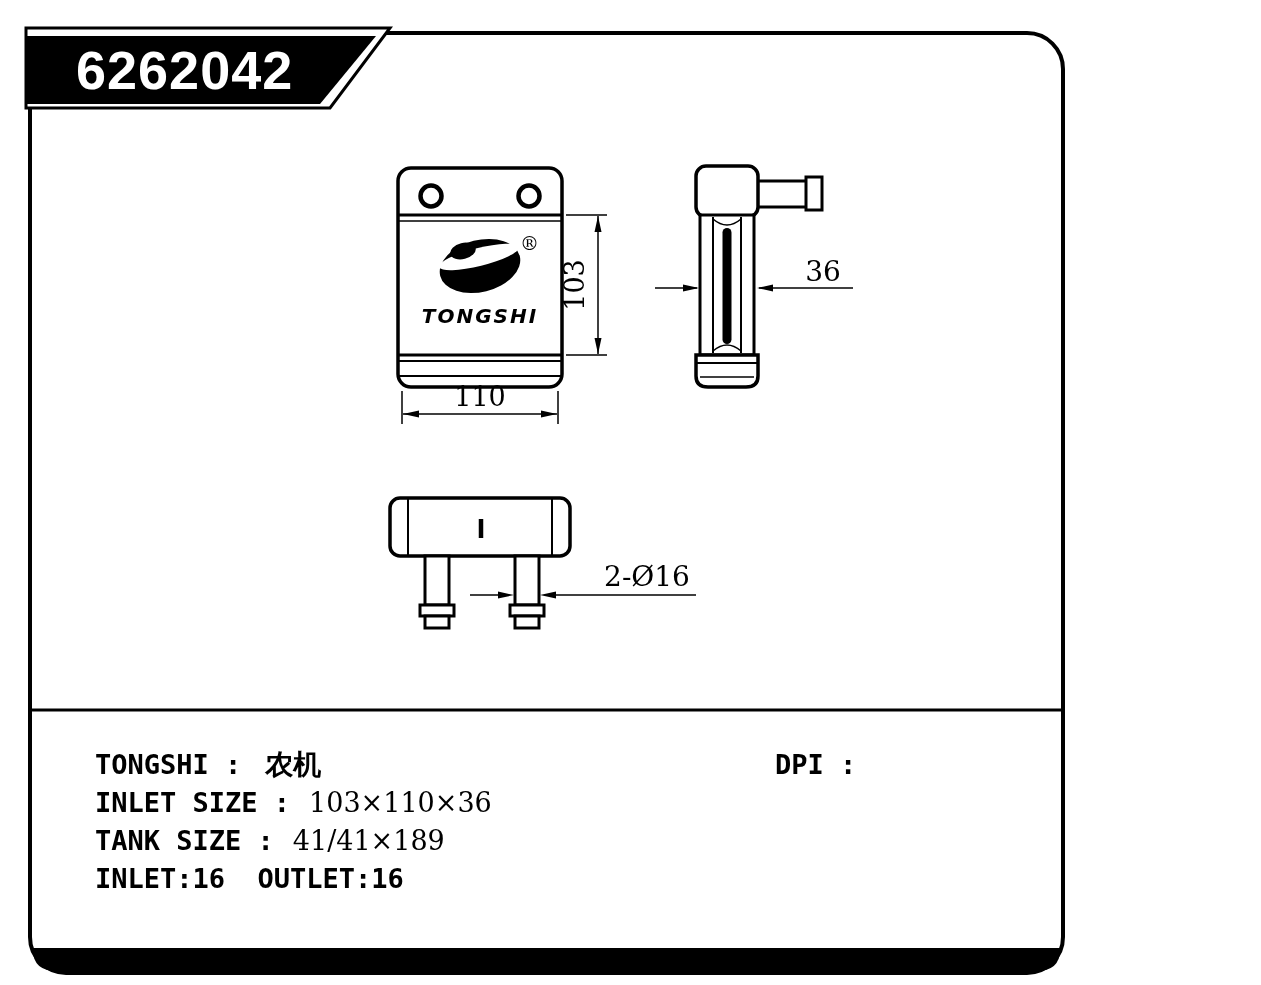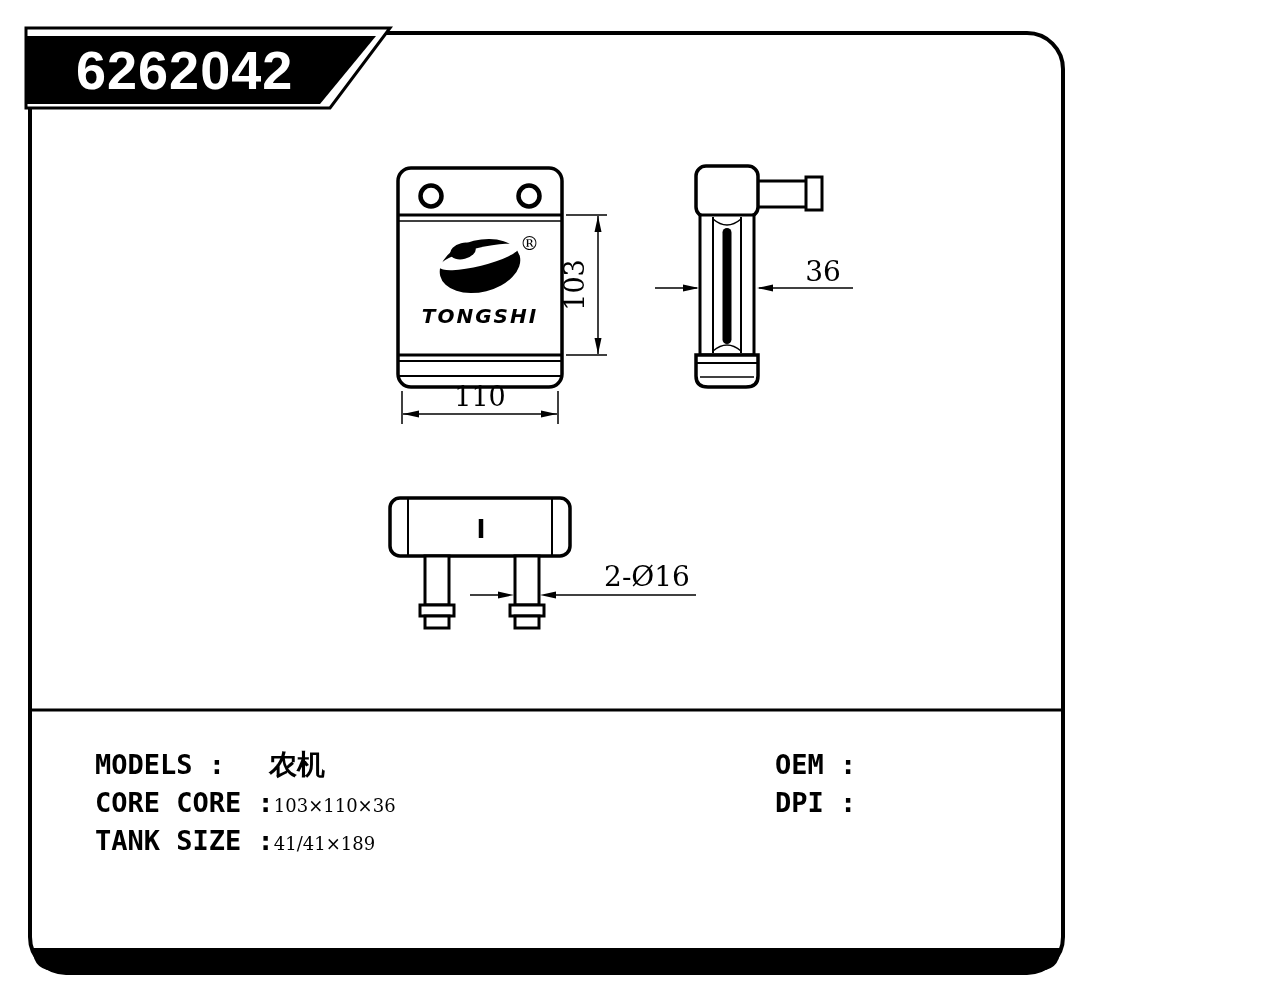--- a/index.html
+++ b/index.html
@@ -14,22 +14,22 @@
   .banner-text { font-family:"Liberation Sans","DejaVu Sans",sans-serif; font-weight:700; font-size:54px; fill:#fff; letter-spacing:1px; }
   .logo-text { font-family:"DejaVu Sans",sans-serif; font-weight:700; font-style:italic; font-size:20px; letter-spacing:2px; fill:#000; }
   .reg-text { font-family:"DejaVu Serif",serif; font-size:19px; fill:#000; }
 
   
   .specs { position:absolute; left:0; top:746px; width:1261px; height:180px; }
   .col-left  { position:absolute; left:95px;  top:0; }
   .col-right { position:absolute; left:775px; top:0; }
   .spec-row { height:38px; line-height:38px; white-space:pre; }
   .lab { font-family:"DejaVu Sans Mono","Liberation Mono",monospace; font-weight:700; font-size:27px; color:#000; }
-  .val-serif { font-family:"DejaVu Serif","Liberation Serif",serif; font-weight:400; font-size:18px; color:#000; }
-  .val-cjk { font-family:"DejaVu Sans",sans-serif; font-weight:700; font-size:28px; margin-left:44px; color:#000; }
+  .val-serif { font-family:"DejaVu Serif","Liberation Serif",serif; font-weight:400; font-size:27px; color:#000;margin-left:19px; }
+  .val-cjk { font-family:"DejaVu Sans",sans-serif; font-weight:700; font-size:28px; margin-left:24px; color:#000; }
 </style>
 </head>
 <body>
 
 <div class="page">
 
   <svg class="sheet-svg" viewBox="0 0 1261 985">
 
     <g>
       <rect x="30" y="33" width="1033" height="940" rx="36" fill="none" stroke="#000" stroke-width="4"></rect>
@@ -125,23 +125,23 @@
       <polygon points="514,595 498,591.5 498,598.5" fill="#000" stroke="none"></polygon>
       <polygon points="540,595 556,591.5 556,598.5" fill="#000" stroke="none"></polygon>
       <line x1="556" y1="595" x2="696" y2="595" stroke-width="1.5"></line>
       <text x="647" y="586" text-anchor="middle" class="dim-text-lg" stroke="none">2-Ø16</text>
     </g>
 
   </svg>
 
   <div class="specs">
     <div class="col-left">
-      <div class="spec-row"><span class="lab">MODELS :</span><span class="val-cjk">农机</span></div>
-      <div class="spec-row"><span class="lab">CORE CORE :</span><span class="val-serif">103×110×36</span></div>
+      <div class="spec-row"><span class="lab">TONGSHI :</span><span class="val-cjk">农机</span></div>
+      <div class="spec-row"><span class="lab">INLET SIZE :</span><span class="val-serif">103×110×36</span></div>
       <div class="spec-row"><span class="lab">TANK SIZE :</span><span class="val-serif">41/41×189</span></div>
+      <div class="spec-row"><span class="lab">INLET:16  OUTLET:16</span></div>
     </div>
     <div class="col-right">
-      <div class="spec-row"><span class="lab">OEM :</span></div>
       <div class="spec-row"><span class="lab">DPI :</span></div>
     </div>
   </div>
 
 </div>
 
 </body></html>

